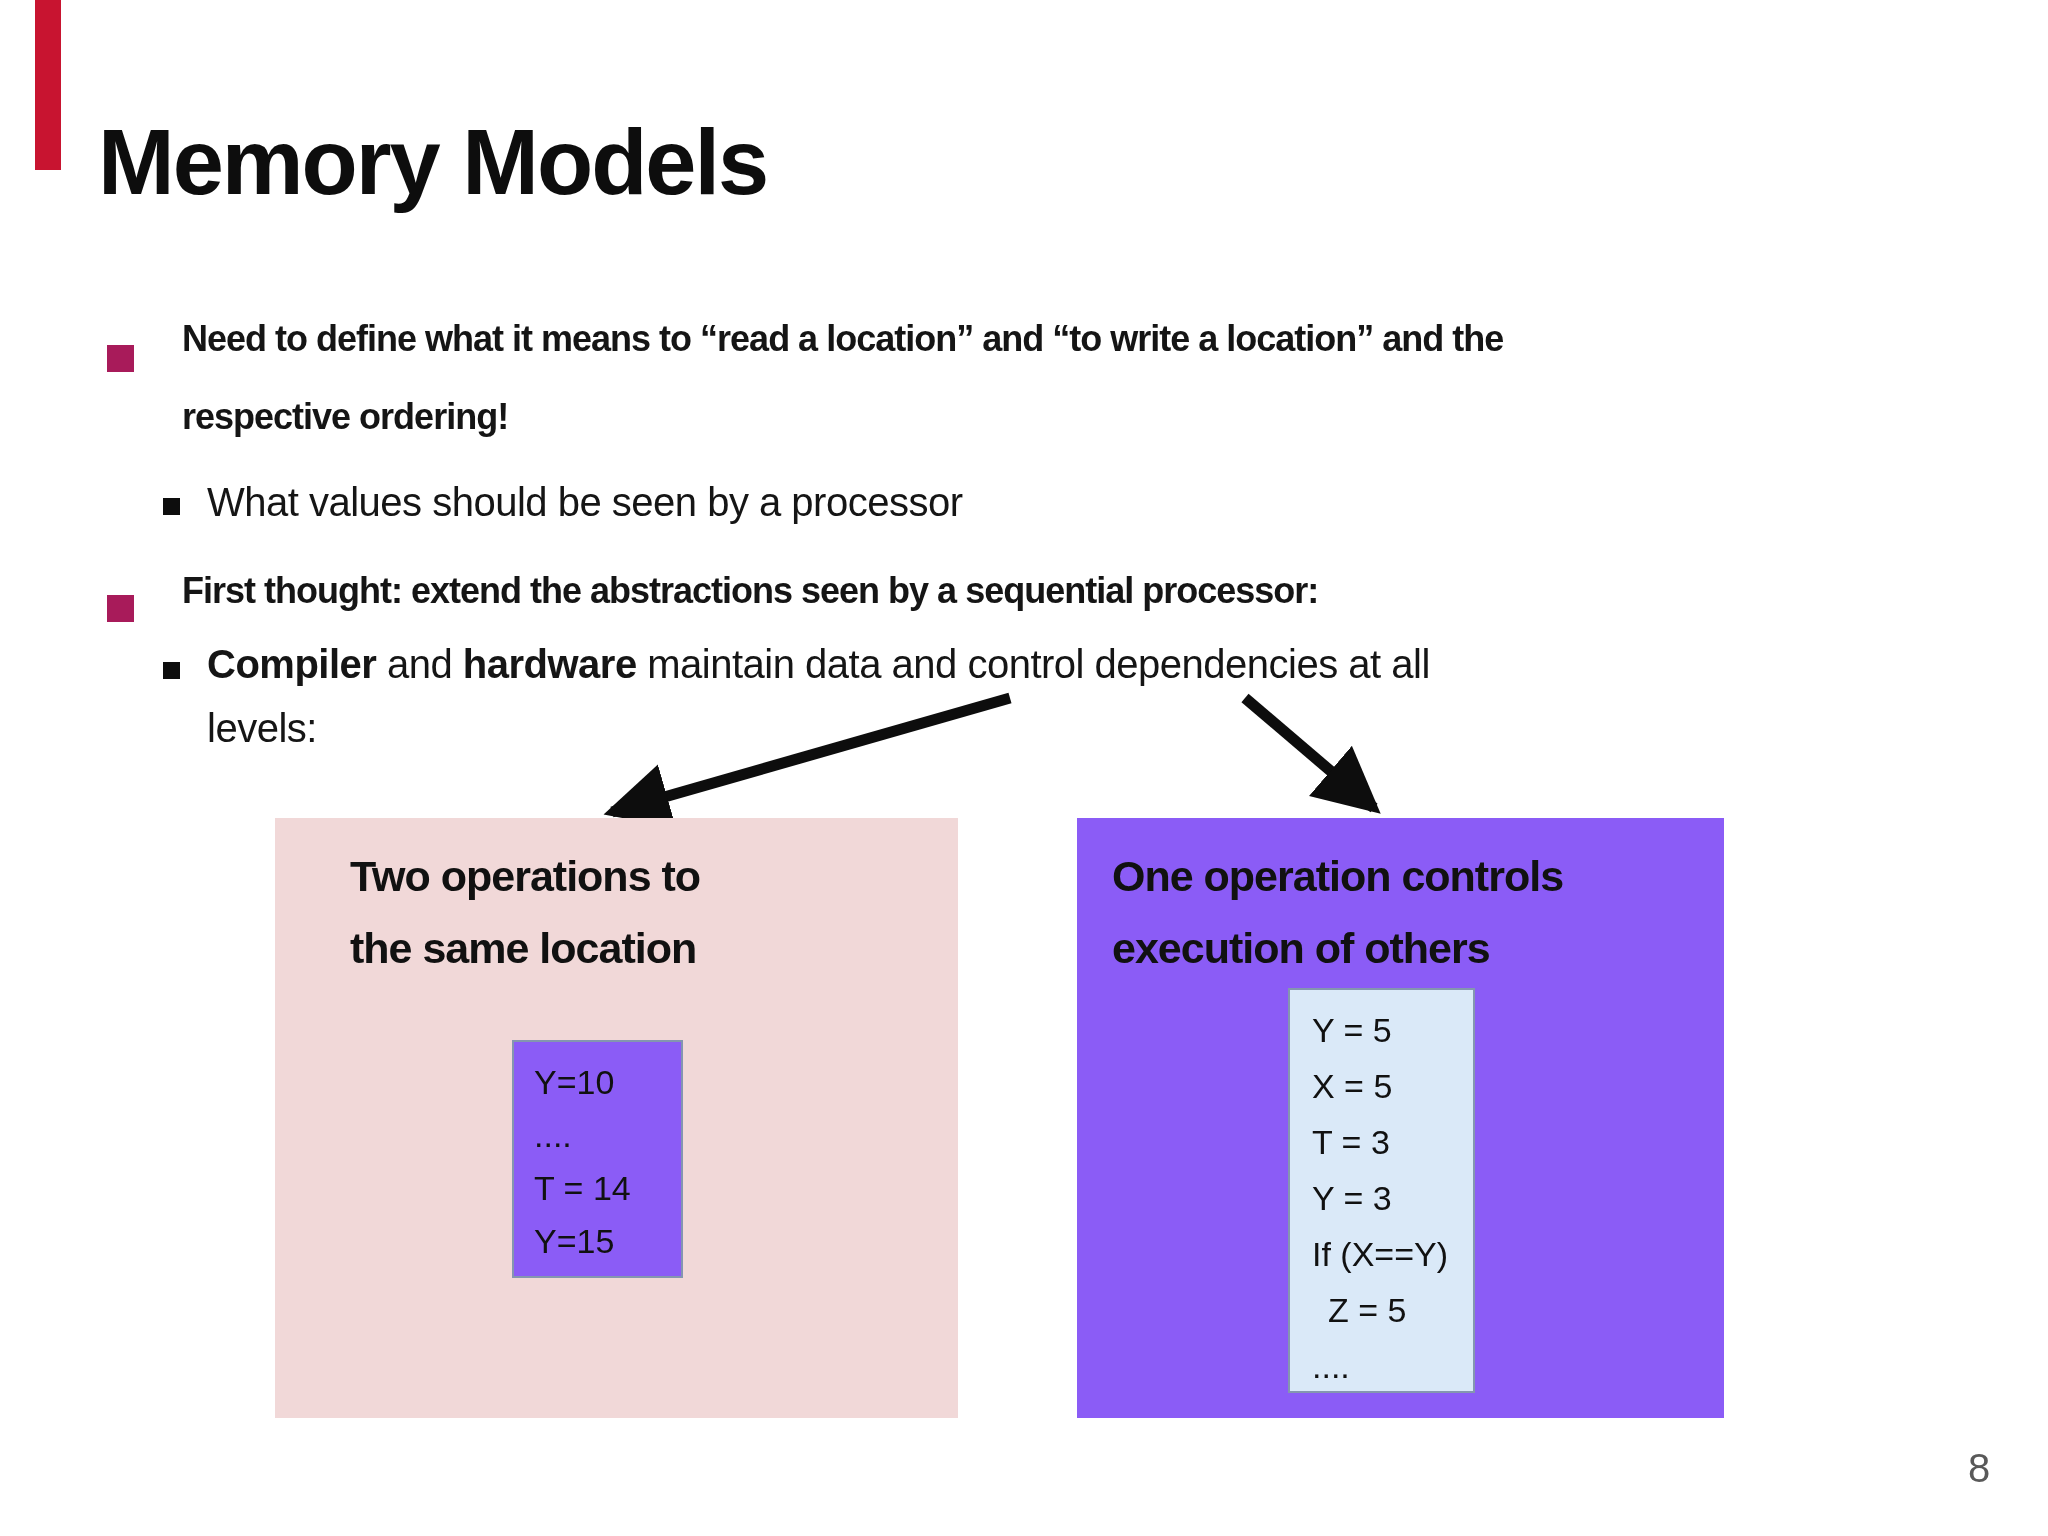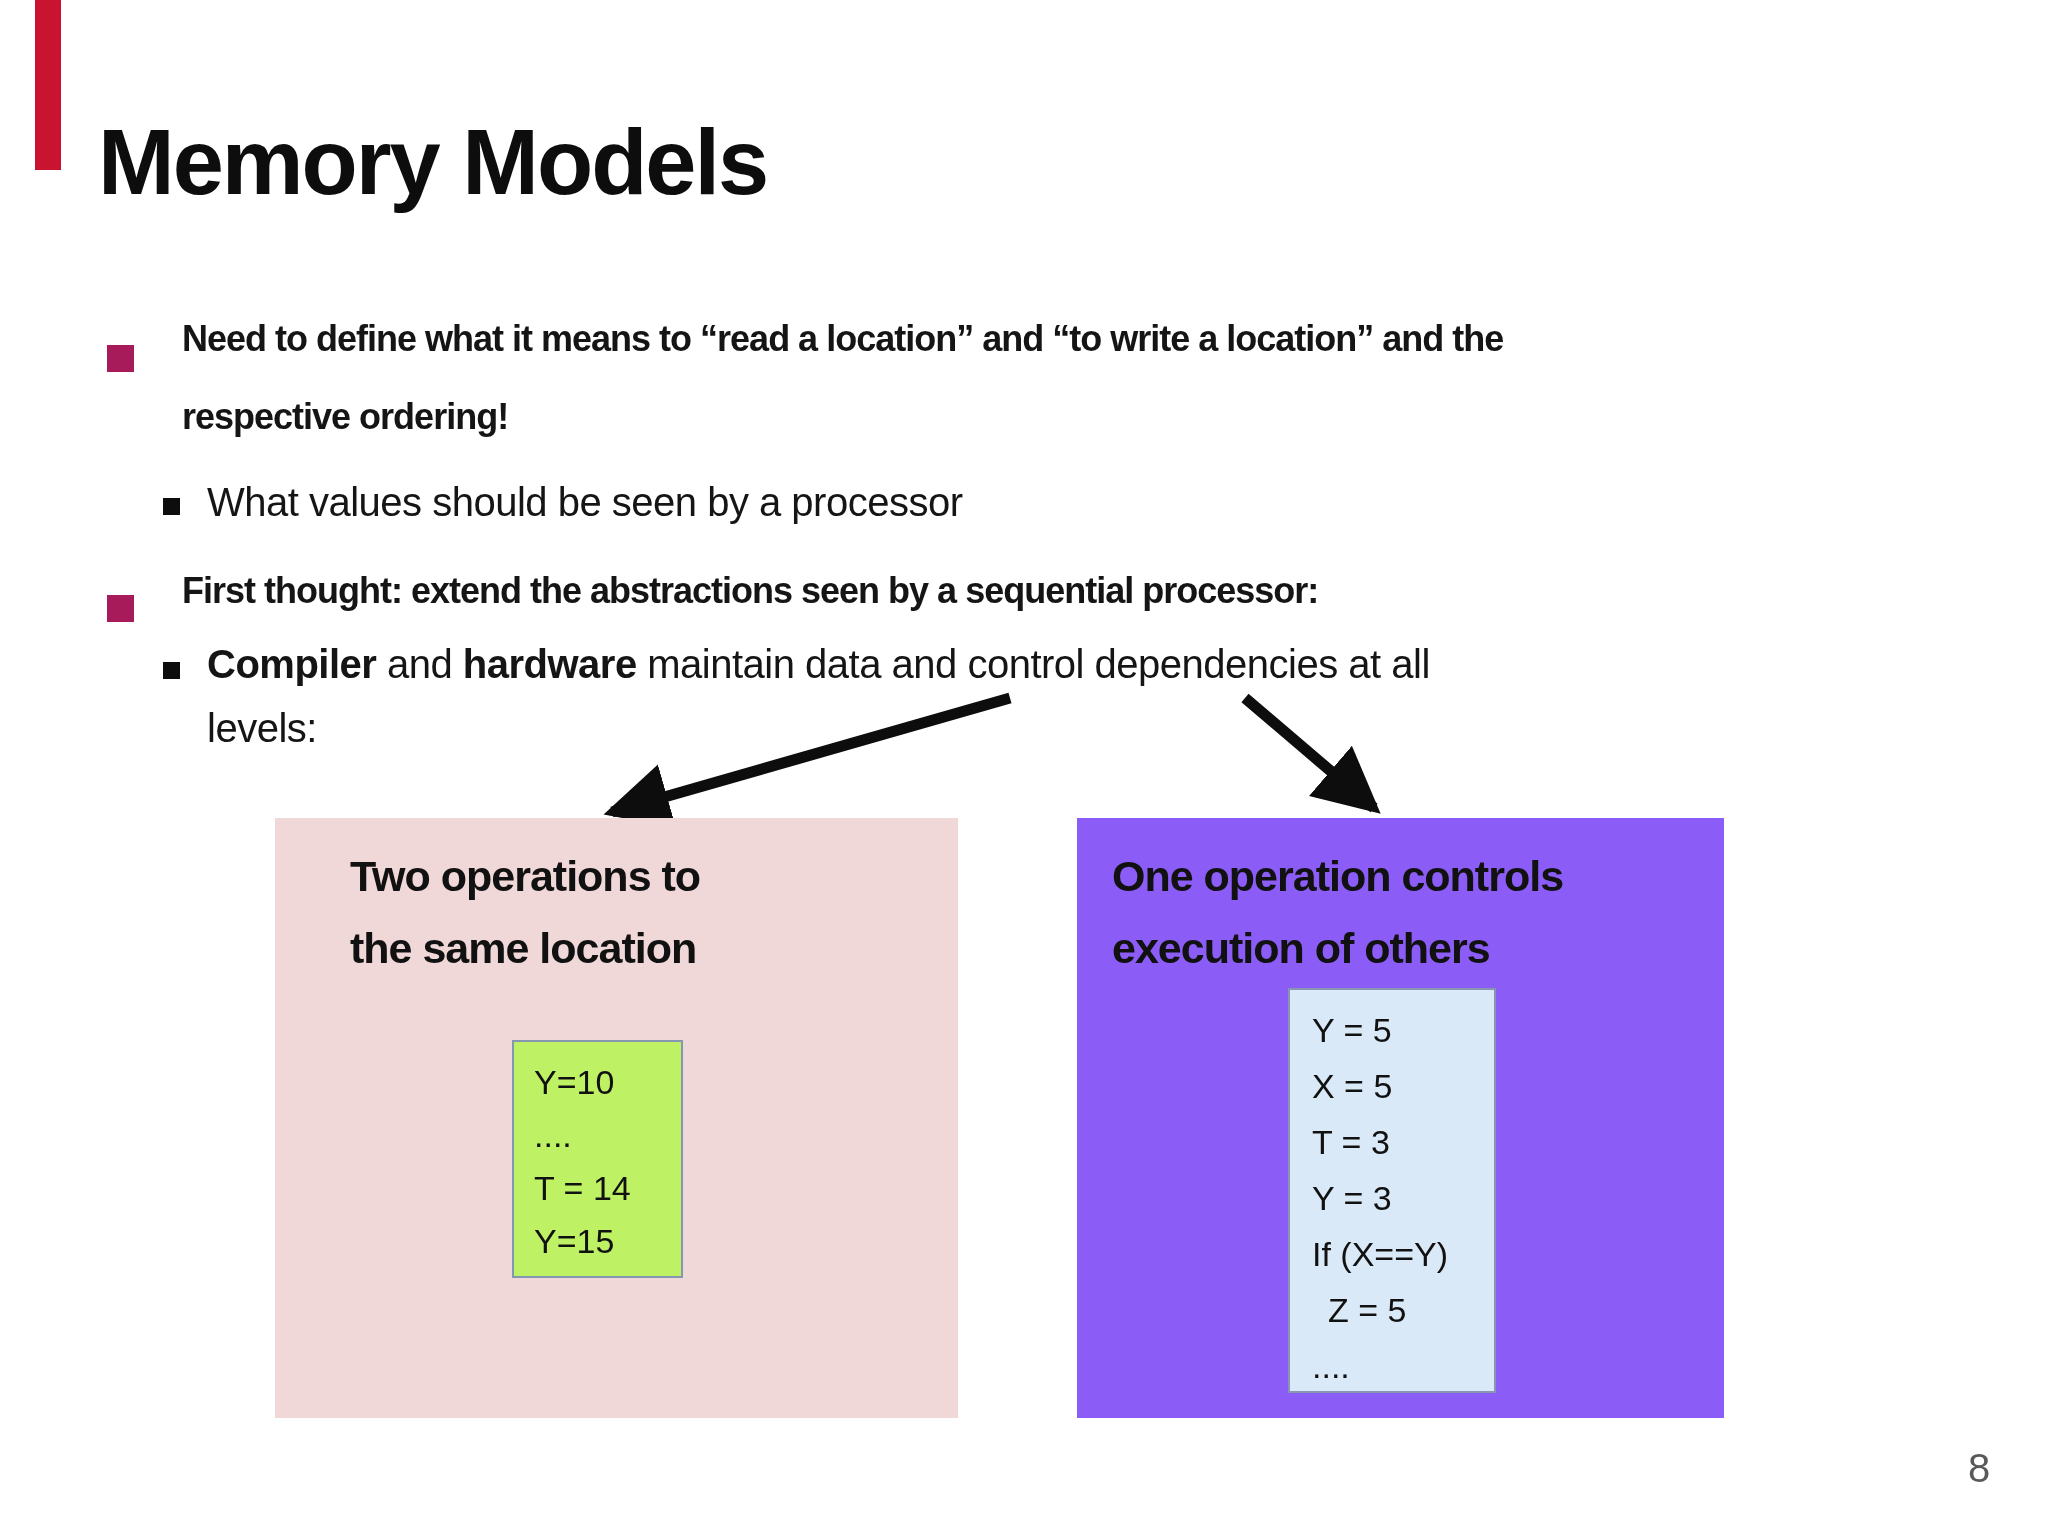--- a/index.html
+++ b/index.html
@@ -52,32 +52,32 @@
         <path d="M0,0 L6,3 L0,6 Z" fill="#0d0d0d"></path>
       </marker>
     </defs>
     <line x1="1010" y1="698" x2="612" y2="812" stroke="#0d0d0d" stroke-width="11" marker-end="url(#ah)"></line>
     <line x1="1245" y1="698" x2="1374" y2="808" stroke="#0d0d0d" stroke-width="11" marker-end="url(#ah)"></line>
   </svg>
 
   <div class="abs pinkbox" style="left:275px;background:#F1D8D8;padding-left:36px;">
     <div class="abs boxhead" style="left:75px;top:22px;">Two operations to</div>
     <div class="abs boxhead" style="left:75px;top:94px;">the same location</div>
-    <div class="abs bluebox" style="left:237px;top:222px;width:171px;height:238px;background:#bef264;">
+    <div class="abs bluebox" style="left:237px;top:222px;width:171px;height:238px;background:#8b5cf6;">
       <div class="codeline" style="padding:14px 0 0 20px;">Y=10</div>
       <div class="codeline" style="padding-left:20px;">....</div>
       <div class="codeline" style="padding-left:20px;">T = 14</div>
       <div class="codeline" style="padding-left:20px;">Y=15</div>
     </div>
   </div>
 
   <div class="abs pinkbox" style="left:1077px;background:#8b5cf6;">
     <div class="abs boxhead" style="left:35px;top:22px;">One operation controls</div>
     <div class="abs boxhead" style="left:35px;top:94px;">execution of others</div>
-    <div class="abs bluebox" style="left:211px;top:170px;width:208px;height:405px;background:#DAE9F8;">
+    <div class="abs bluebox" style="left:211px;top:170px;width:187px;height:405px;background:#DAE9F8;">
       <div class="codeline pitch56" style="padding:12px 0 0 22px;">Y = 5</div>
       <div class="codeline pitch56" style="padding-left:22px;">X = 5</div>
       <div class="codeline pitch56" style="padding-left:22px;">T = 3</div>
       <div class="codeline pitch56" style="padding-left:22px;">Y = 3</div>
       <div class="codeline pitch56" style="padding-left:22px;">If (X==Y)</div>
       <div class="codeline pitch56 indent" style="padding-left:38px;">Z = 5</div>
       <div class="codeline pitch56" style="padding-left:22px;">....</div>
     </div>
   </div>
 

